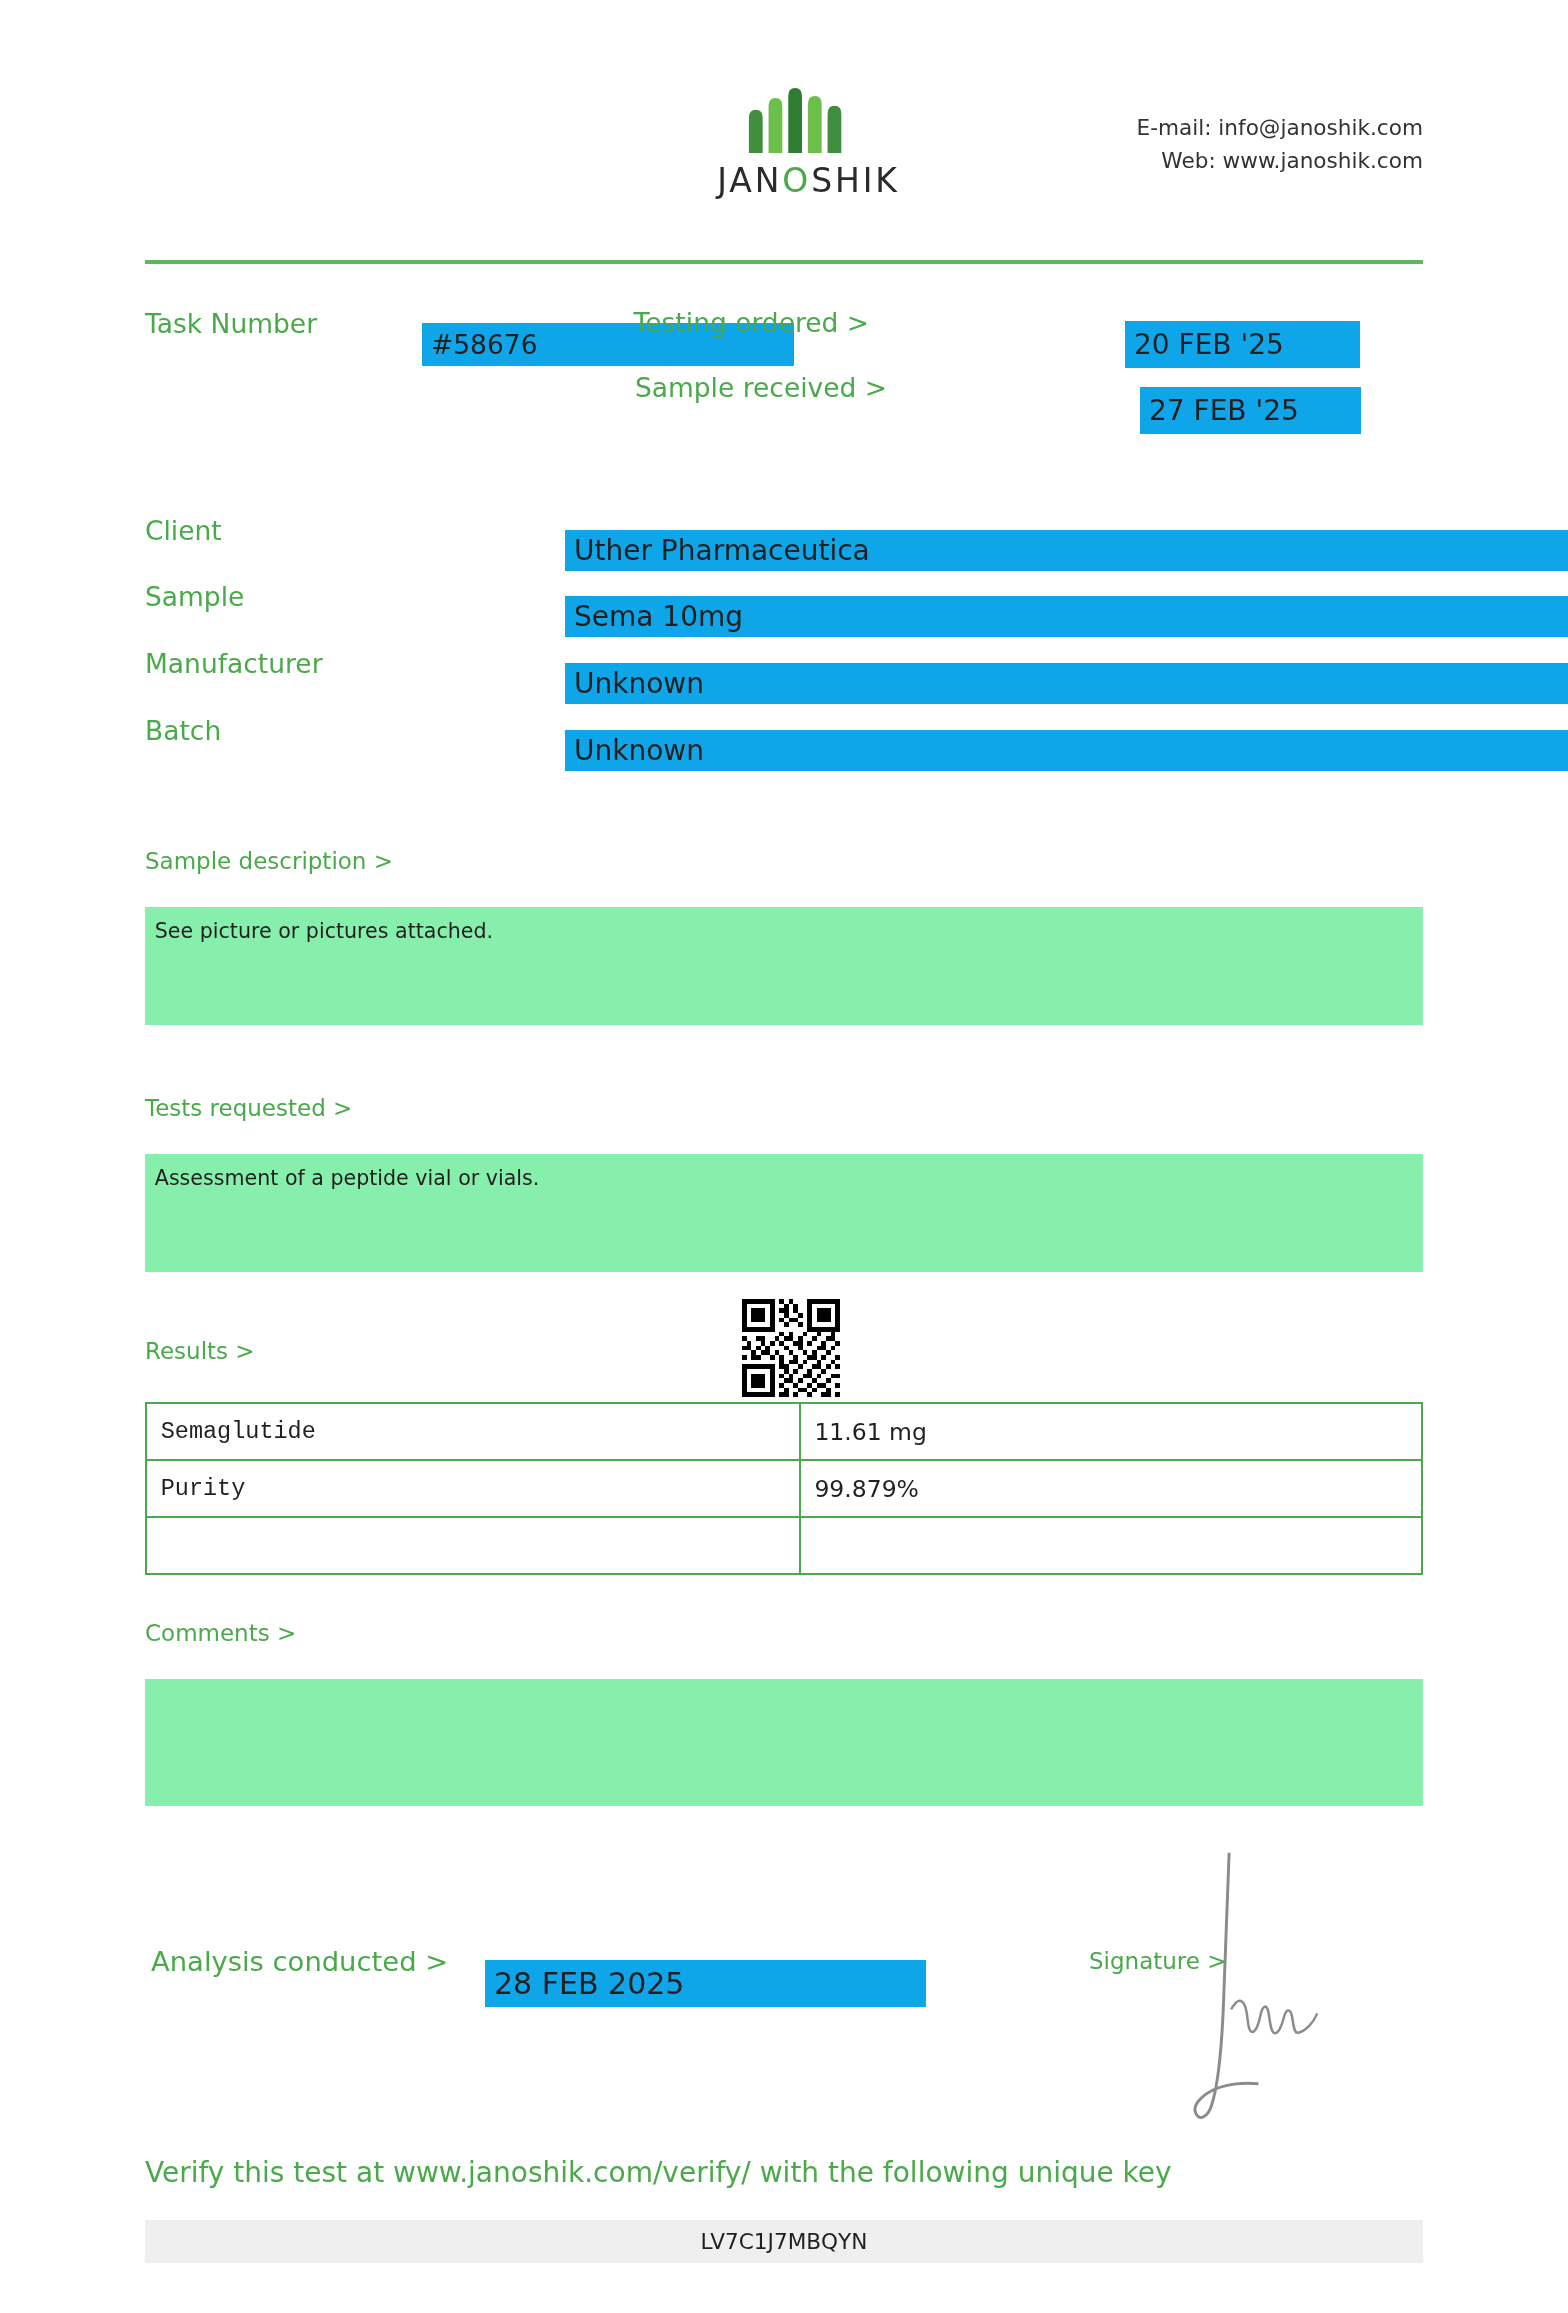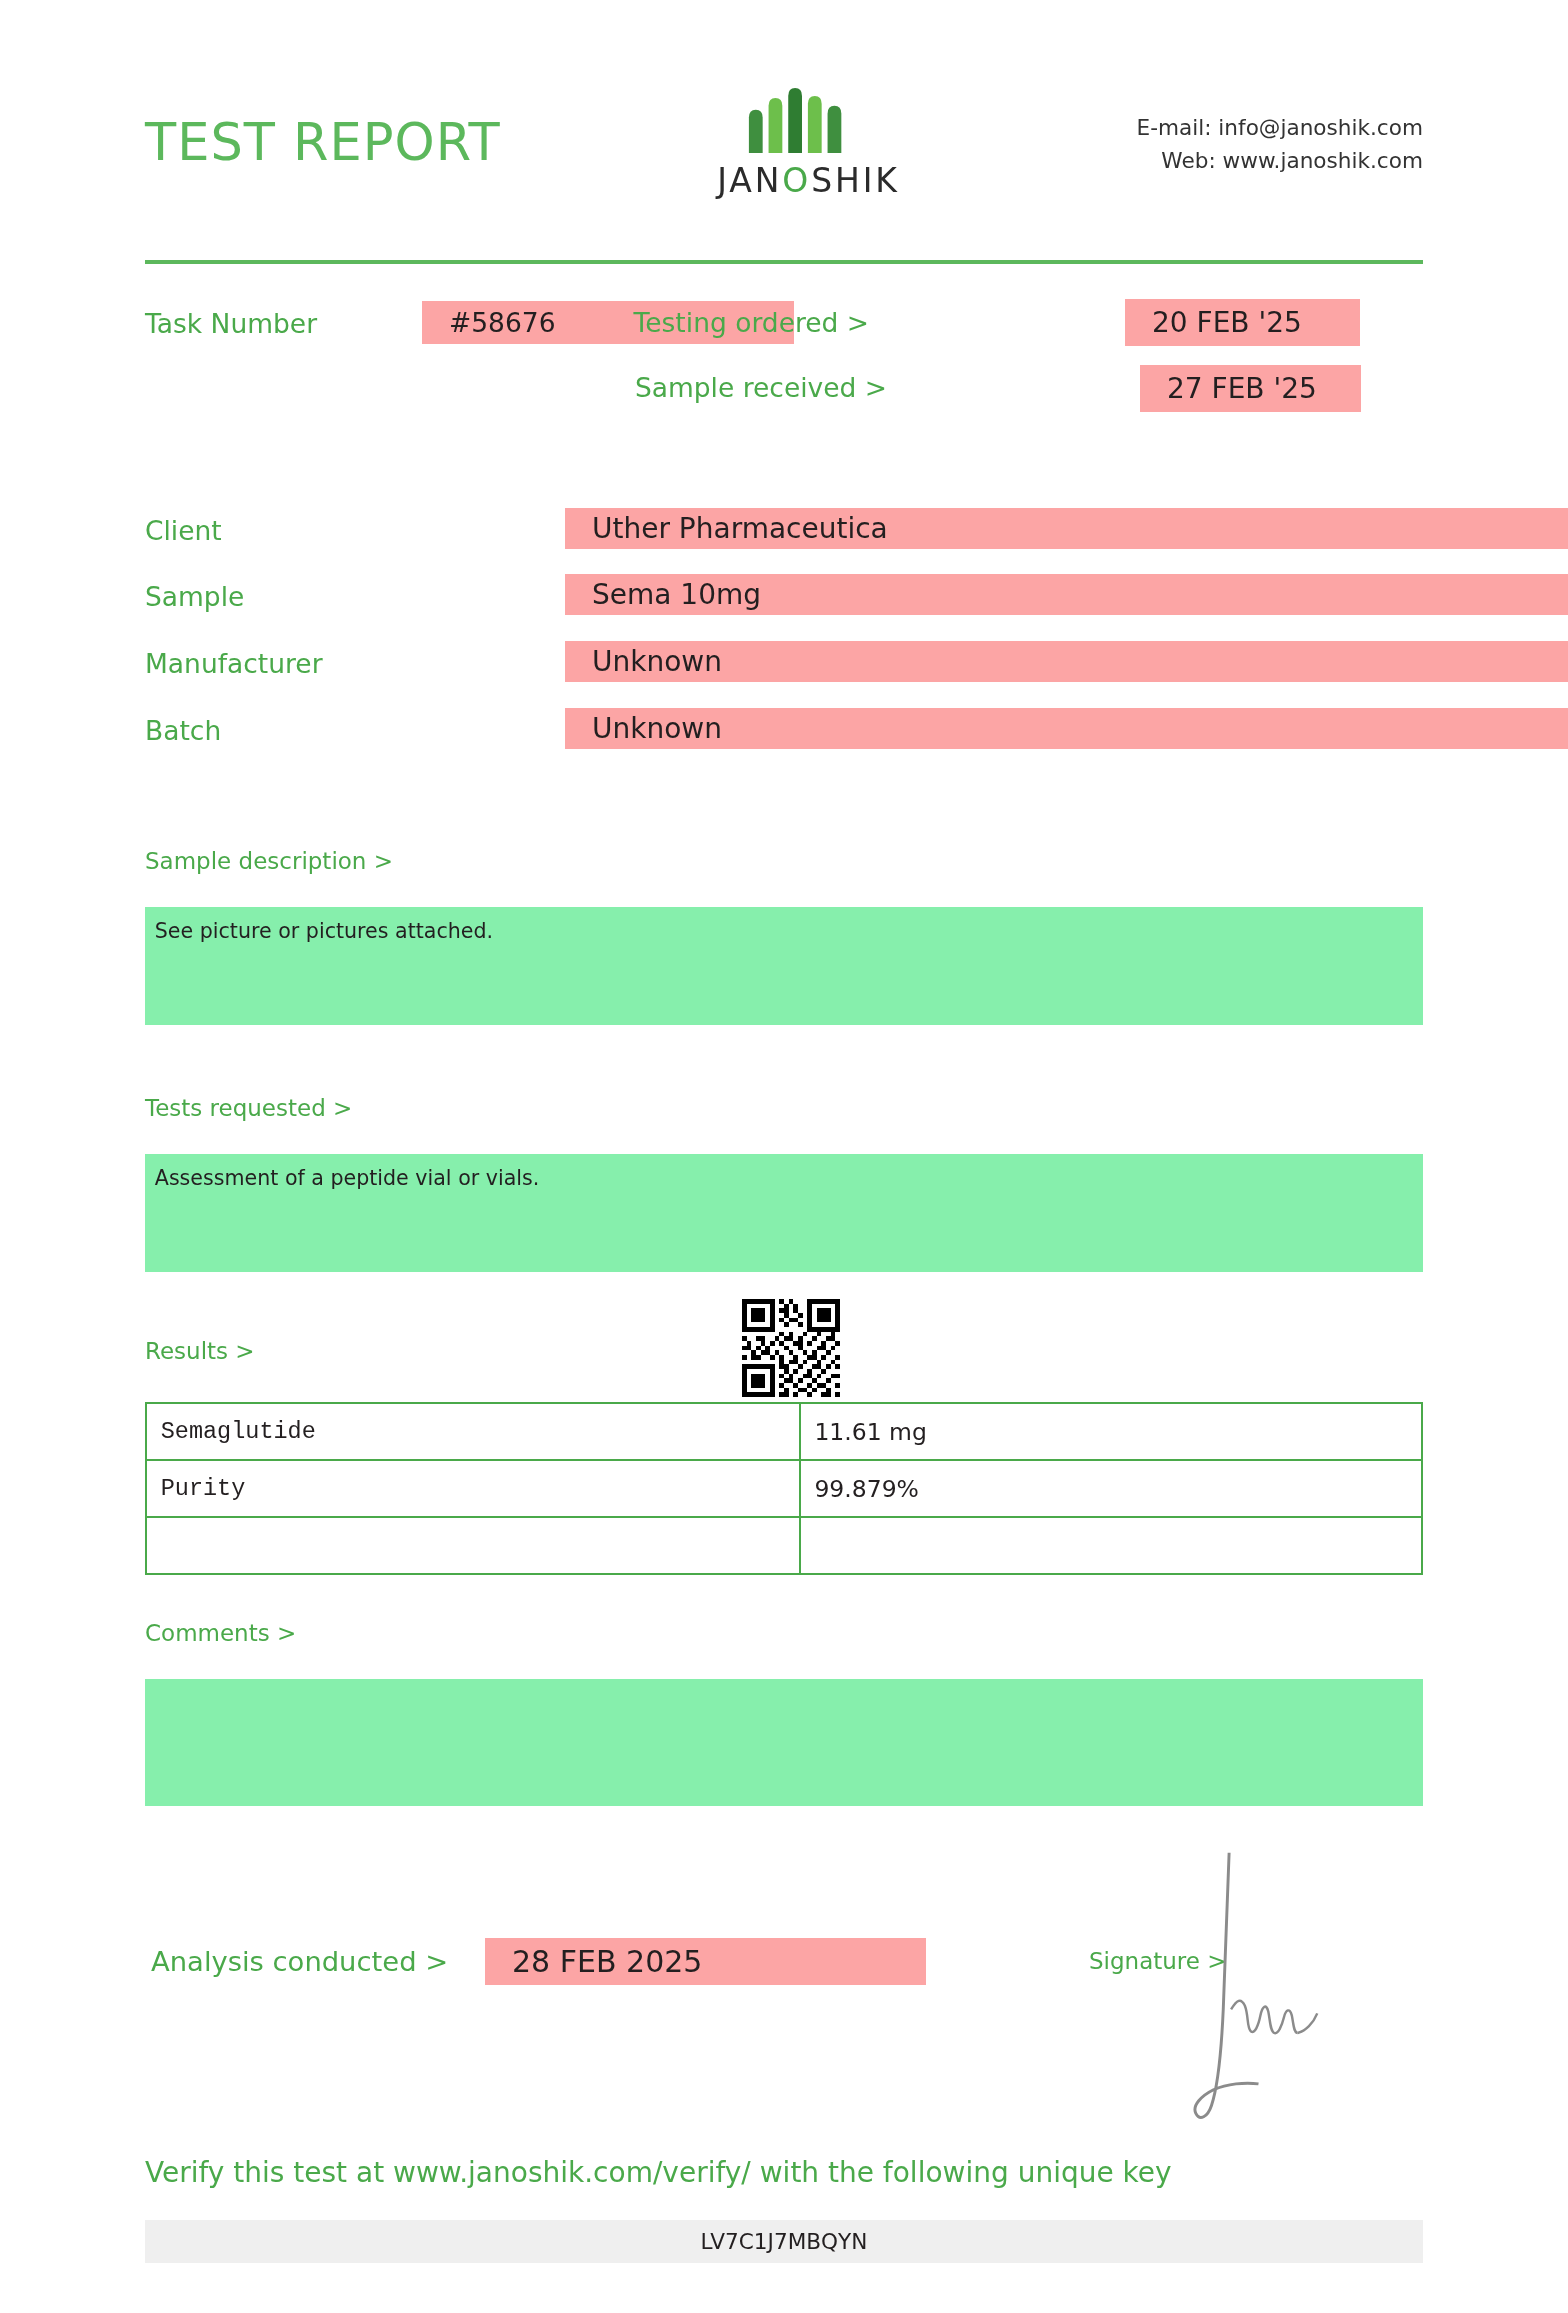--- a/index.html
+++ b/index.html
@@ -98,27 +98,28 @@
   .label-green {
     color: #4aa94a;
     font-size: 26.5px;
     font-weight: 400;
   }
   .task-label {
     position: absolute;
     left: 0; top: 308px;
   }
   .field {
-    background: #fca5a5;
+    background: #0ea5e9;
     font-size: 26.5px;
     color: #231f20;
     display: flex;
     align-items: center;
-    padding-left: 27px;
+    padding-left: 9px;
     box-sizing: border-box;
+    margin-top: 22px;
   }
   .task-value {
     position: absolute;
     left: 277px; top: 301px;
     width: 372px; height: 43px;
   }
   .ordered-label {
     position: absolute;
     right: 554px; top: 307px;
     white-space: nowrap;
@@ -260,21 +261,20 @@
     color: #231f20;
   }
 </style>
 </head>
 <body>
 
 <div class="page">
   <div class="inner">
 
     <div class="header">
-      <div class="title">TEST REPORT</div>
 
       <div class="logo">
         <div class="logo-mark">
           <svg viewBox="0 0 120 70" width="118" height="69" xmlns="http://www.w3.org/2000/svg">
             <path d="M6 66 L6 30 Q6 22 13 22 Q20 22 20 30 L20 66 Z" fill="#3f8f3f"></path>
             <path d="M26 66 L26 18 Q26 10 33 10 Q40 10 40 18 L40 66 Z" fill="#6dbf4b"></path>
             <path d="M46 66 L46 8 Q46 0 53 0 Q60 0 60 8 L60 66 Z" fill="#2f7d32"></path>
             <path d="M66 66 L66 16 Q66 8 73 8 Q80 8 80 16 L80 66 Z" fill="#6dbf4b"></path>
             <path d="M86 66 L86 26 Q86 18 93 18 Q100 18 100 26 L100 66 Z" fill="#3f8f3f"></path>
           </svg>

